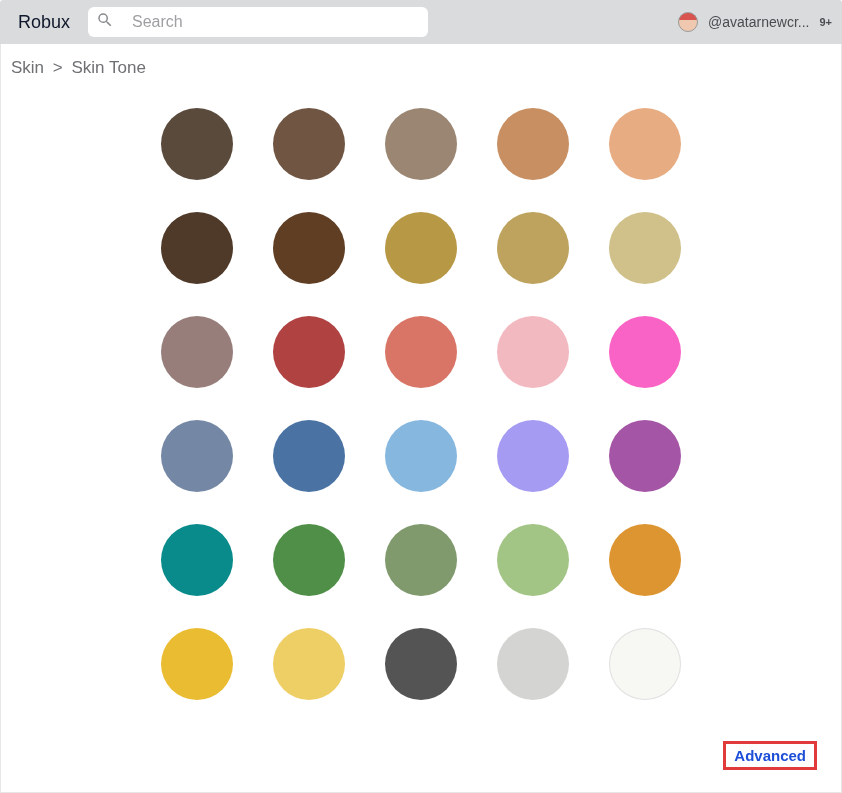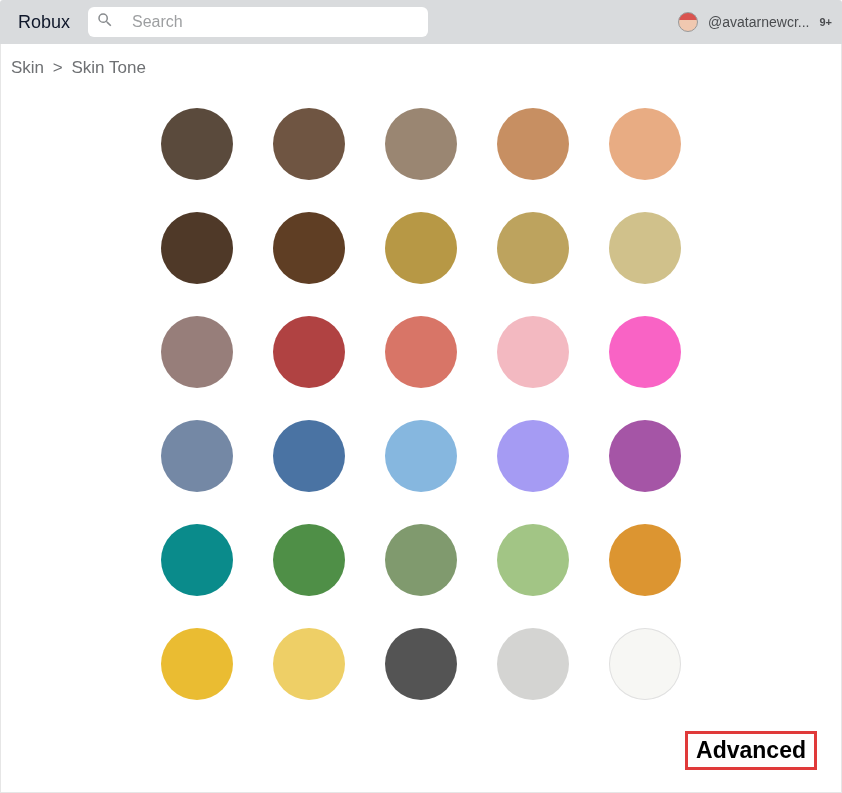--- a/index.html
+++ b/index.html
@@ -113,23 +113,23 @@
       height: 72px;
       border-radius: 50%;
       cursor: pointer;
     }
     .advanced-btn {
       position: absolute;
       right: 24px;
       bottom: 22px;
       border: 3px solid #e03a3a;
       padding: 3px 8px;
-      font-size: 23px;
+      font-size: 15px;
       font-weight: 600;
-      color: #000000;
+      color: #1d4ed8;
       cursor: pointer;
       background: #fff;
     }
   </style>
 </head>
 <body>
 
 <div class="topbar">
   <div class="robux-link">Robux</div>
 

